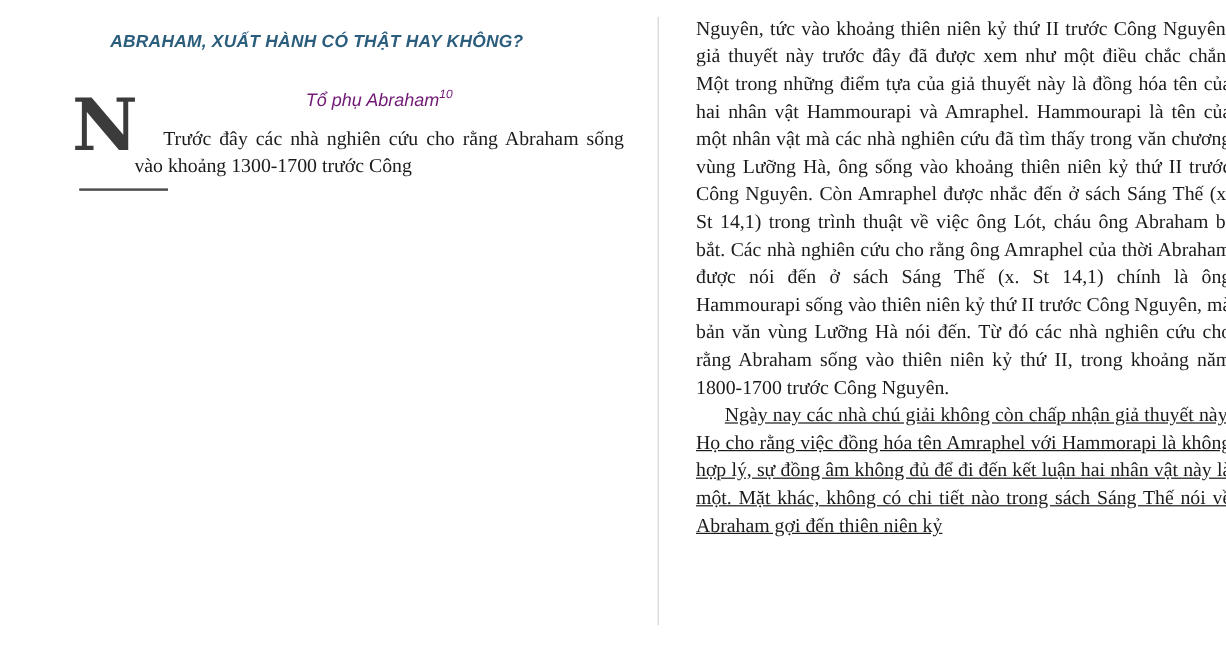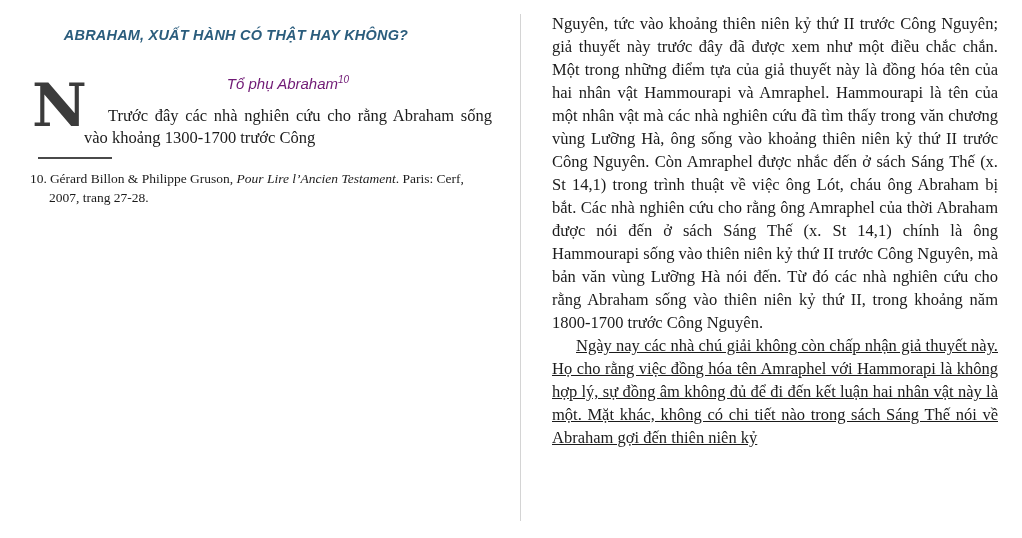--- a/index.html
+++ b/index.html
@@ -7,20 +7,21 @@
     width: 1022px; height: 538px;
     background: #ffffff;
     overflow: hidden;
     font-family: "Liberation Serif", "DejaVu Serif", serif;
     color: #1b1b1b;
   }
   .page {
     position: relative;
     width: 896px; height: 538px;
     background: #ffffff;
+    margin-left: 28px;
   }
 
   
   .col-left {
     position: absolute;
     left: 30px; top: 0;
     width: 462px;
   }
   .title {
     margin-top: 26px;
@@ -140,23 +141,20 @@
 
 
     <h3 class="subheading">
       <span>Tổ phụ Abraham</span><sup>10</sup>
     </h3>
 
     <p class="body-para">Trước đây các nhà nghiên cứu cho rằng Abraham sống vào khoảng 1300-1700 trước Công</p>
 
     <div class="footnote-rule"></div>
 
-    <div class="footnote">
-      <span class="fn-num">10.</span><span>Gérard Billon &amp; Philippe Gruson, </span><em>Pour Lire l’Ancien Testament</em><span>. Paris: Cerf, 2007, trang 27-28.</span>
-    </div>
   </div>
 
   <div class="divider"></div>
 
   <div class="col-right">
     <p class="rp">Nguyên, tức vào khoảng thiên niên kỷ thứ II trước Công Nguyên; giả thuyết này trước đây đã được xem như một điều chắc chắn. Một trong những điểm tựa của giả thuyết này là đồng hóa tên của hai nhân vật Hammourapi và Amraphel. Hammourapi là tên của một nhân vật mà các nhà nghiên cứu đã tìm thấy trong văn chương vùng Lưỡng Hà, ông sống vào khoảng thiên niên kỷ thứ II trước Công Nguyên. Còn Amraphel được nhắc đến ở sách Sáng Thế (x. St 14,1) trong trình thuật về việc ông Lót, cháu ông Abraham bị bắt. Các nhà nghiên cứu cho rằng ông Amraphel của thời Abraham được nói đến ở sách Sáng Thế (x. St 14,1) chính là ông Hammourapi sống vào thiên niên kỷ thứ II trước Công Nguyên, mà bản văn vùng Lưỡng Hà nói đến. Từ đó các nhà nghiên cứu cho rằng Abraham sống vào thiên niên kỷ thứ II, trong khoảng năm 1800-1700 trước Công Nguyên.</p>
     <p class="rp indent">Ngày nay các nhà chú giải không còn chấp nhận giả thuyết này. Họ cho rằng việc đồng hóa tên Amraphel với Hammorapi là không hợp lý, sự đồng âm không đủ để đi đến kết luận hai nhân vật này là một. Mặt khác, không có chi tiết nào trong sách Sáng Thế nói về Abraham gợi đến thiên niên kỷ</p>
   </div>
 
 </div>

